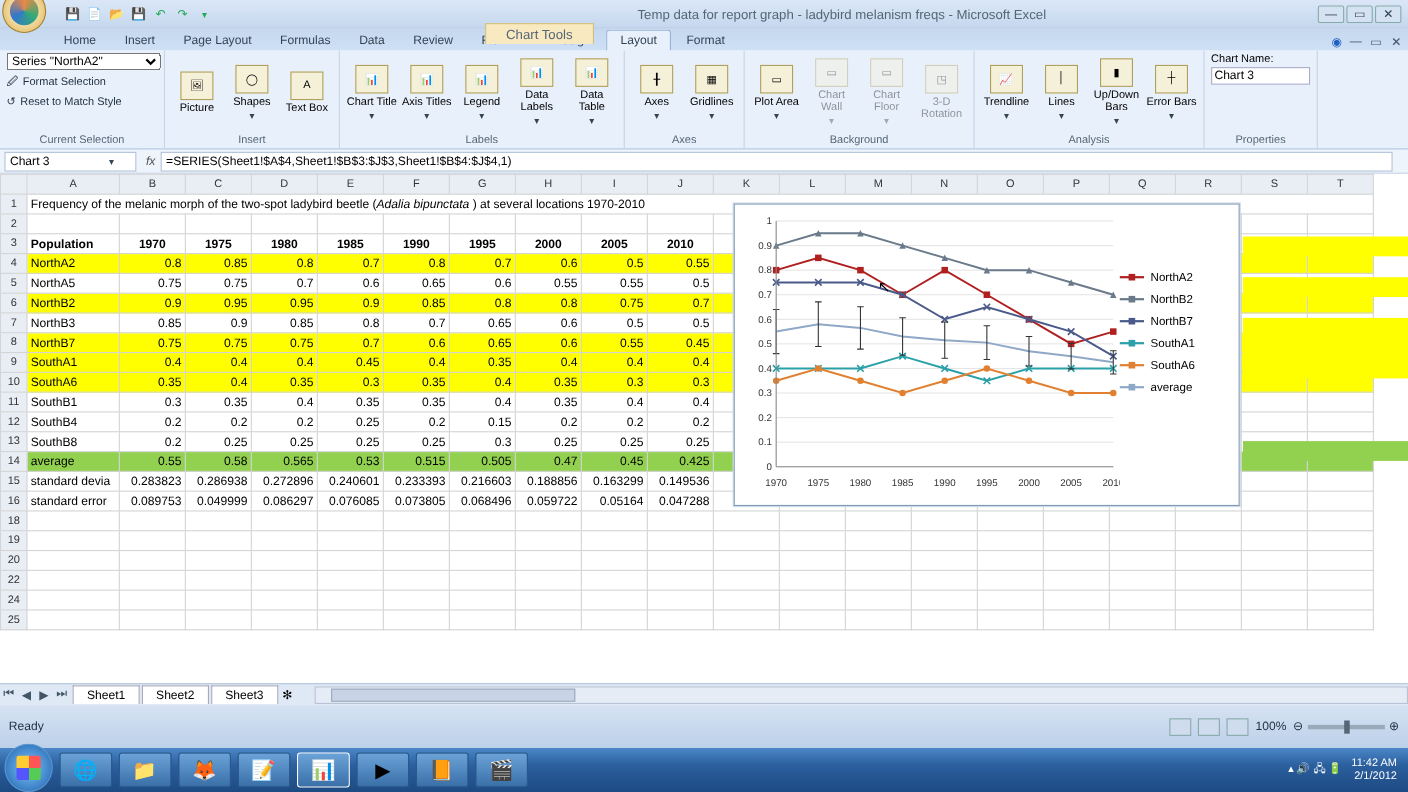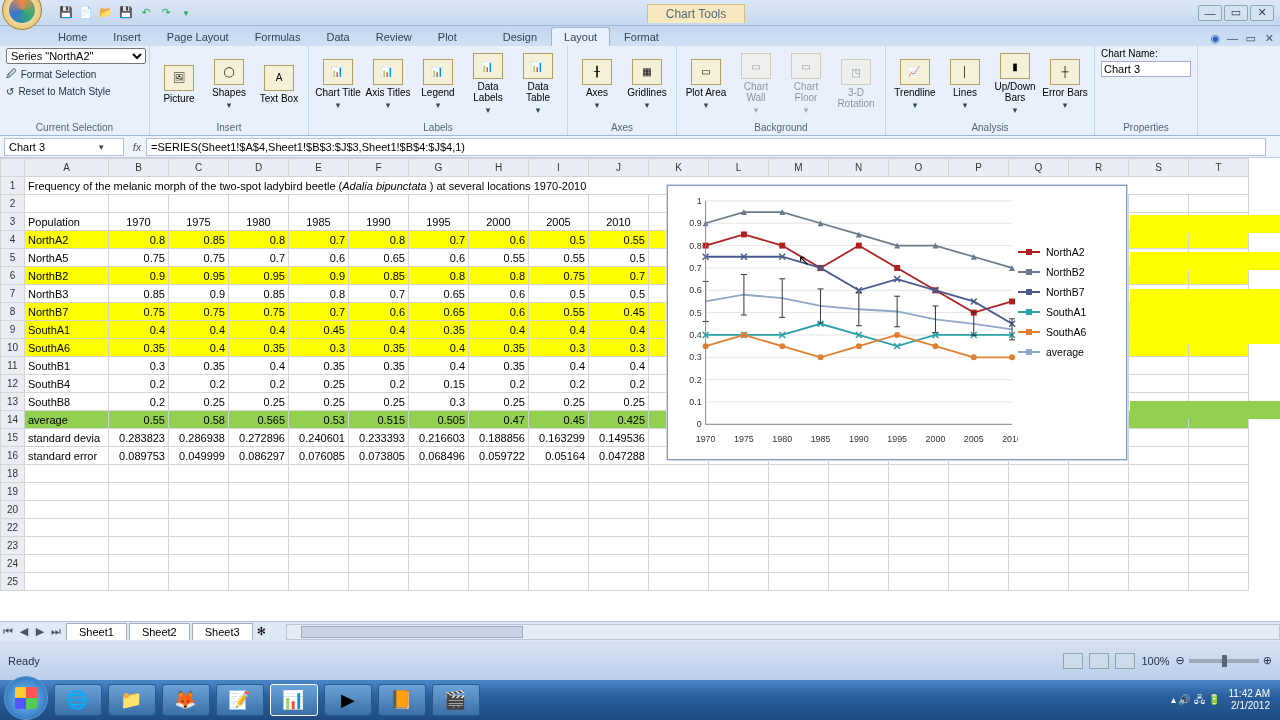--- a/index.html
+++ b/index.html
@@ -3,21 +3,21 @@
 <meta charset="utf-8">
 <style>
 * { margin:0; padding:0; box-sizing:border-box; font-family:"Segoe UI",Tahoma,sans-serif; }
 body { width:1280px; height:720px; overflow:hidden; background:#fff; display:flex; flex-direction:column; font-size:11px; }
 .titlebar { height:26px; background:linear-gradient(#dbe7f7,#c5d8ee); display:flex; align-items:center; border-bottom:1px solid #a0b8d8; }
 .office-btn { width:40px; height:40px; border-radius:50%; background:radial-gradient(#fff,#e0b040); margin:-6px 6px 0 2px; z-index:2; border:1px solid #a08030; display:flex; align-items:center; justify-content:center; }
 .office-btn::before { content:""; width:26px; height:26px; background:conic-gradient(#e84,#3a7,#37c,#e84); border-radius:50%; }
 .qat { display:flex; gap:4px; margin-left:10px; }
 .qat span { width:16px; height:16px; display:inline-flex; align-items:center; justify-content:center; color:#2a5; }
 .title-center { flex:1; display:flex; justify-content:center; align-items:center; gap:40px; color:#567; font-size:12px; }
-.chart-tools { background:#f9e9c0; padding:2px 18px; border:1px solid #d0c080; border-bottom:none; position:relative; top:1px; }
+.chart-tools { background:#f9e9c0; padding:2px 18px; border:1px solid #d0c080; border-bottom:none; position:relative; top:18px; }
 .win-controls { display:flex; gap:2px; margin-right:6px; }
 .win-controls span { width:24px; height:16px; background:#d5e2f2; border:1px solid #8aa; display:flex; align-items:center; justify-content:center; color:#345; border-radius:2px; }
 .tabs { height:20px; display:flex; align-items:end; padding-left:46px; background:linear-gradient(#c5d8ee,#cde0f5); gap:2px;text-align:right; }
 .tabs .tab { padding:3px 12px; font-size:11px; color:#345; cursor:pointer; }
 .tabs .tab.active { background:#e8f0fb; border:1px solid #97b4d8; border-bottom:none; border-radius:3px 3px 0 0; }
 .tabs .doc-ctrls { margin-left:auto; display:flex; gap:4px; margin-right:6px; align-items:center; }
 .tabs .doc-ctrls span { width:14px; height:14px; color:#456; }
 .ribbon { height:90px; background:#e8f0fb; border-bottom:1px solid #a0b8d8; display:flex; }
 .group { border-right:1px solid #c5d4e8; display:flex; flex-direction:column; padding:2px 6px 0 6px; }
 .group-body { flex:1; display:flex; align-items:center; gap:4px; }
@@ -33,21 +33,21 @@
 .fx { width:18px; text-align:center; font-style:italic; color:#555; }
 .formula-input { flex:1; border:1px solid #b0c0d8; margin-right:14px; background:#fff; height:18px; padding:0 4px; font-size:11px; display:flex; align-items:center; position:relative; }
 .grid-area { flex:1; position:relative; background:#fff; overflow:hidden; }
 table.sheet { border-collapse:collapse; table-layout:fixed; font-size:11px; }
 .sheet th,.sheet td { border:1px solid #d4d4d4; height:18px; padding:0 3px; white-space:nowrap; }
 .sheet th { background:#e9edf4; font-weight:normal; text-align:center; color:#333; font-size:10px; }
 .sheet .rowhdr { background:#e9edf4; text-align:center; width:24px; font-size:10px; color:#333; }
 .sheet td.num { text-align:right; }
 .hl-yellow { background:#ffff00; }
 .hl-green { background:#92d050; }
-.hdr-row td { font-weight:normal; text-align:center; }
+.hdr-row td { font-weight:bold; text-align:center; }
 .hdr-row td:first-of-type { text-align:left; }
 .chart-box { position:absolute; left:667px; top:27px; width:460px; height:275px; background:#fff; border:1px solid #7f9db9; box-shadow:0 0 0 1px #cfd8e6; padding:6px 6px 6px 4px; display:flex; }
 .plot { flex:1; position:relative; }
 .plot svg { width:100%; height:100%; }
 .legend { width:102px; font-size:10.5px; padding-top:54px; }
 .legend-item { display:flex; align-items:center; gap:6px; margin-bottom:8px; }
 .legend-mark { width:22px; height:2px; position:relative; display:inline-block; }
 .legend-mark::after { content:""; position:absolute; width:6px; height:6px; left:8px; top:-2px; }
 .yellow-block { position:absolute; background:#ffff00; height:18px; }
 .green-block { position:absolute; background:#92d050; height:18px; }
@@ -78,20 +78,21 @@
     <span>💾</span>
     <span>📄</span>
     <span>📂</span>
     <span>💾</span>
     <span>↶</span>
     <span>↷</span>
     <span class="tri">▾</span>
   </div>
   <div class="title-center">
     <span class="chart-tools">Chart Tools</span>
+    <span>Temp data for report graph - ladybird melanism freqs - Microsoft Excel</span>
   </div>
   <div class="win-controls">
     <span>—</span>
     <span>▭</span>
     <span>✕</span>
   </div>
 </div>
 
 <div class="tabs">
   <div class="tab">Home</div>
@@ -698,43 +699,20 @@
           <td></td>
           <td></td>
           <td></td>
           <td></td>
           <td></td>
           <td></td>
           <td></td>
         </tr>
         <tr>
           <th class="rowhdr">22</th>
-          <td></td>
-          <td></td>
-          <td></td>
-          <td></td>
-          <td></td>
-          <td></td>
-          <td></td>
-          <td></td>
-          <td></td>
-          <td></td>
-          <td></td>
-          <td></td>
-          <td></td>
-          <td></td>
-          <td></td>
-          <td></td>
-          <td></td>
-          <td></td>
-          <td></td>
-          <td></td>
-        </tr>
-        <tr>
-          <th class="rowhdr">23</th>
           <td></td>
           <td></td>
           <td></td>
           <td></td>
           <td></td>
           <td></td>
           <td></td>
           <td></td>
           <td></td>
           <td></td>

